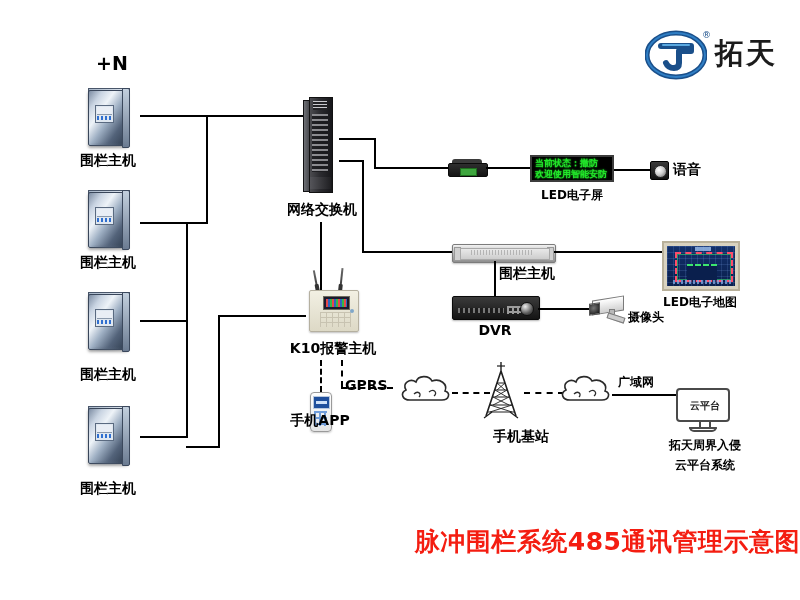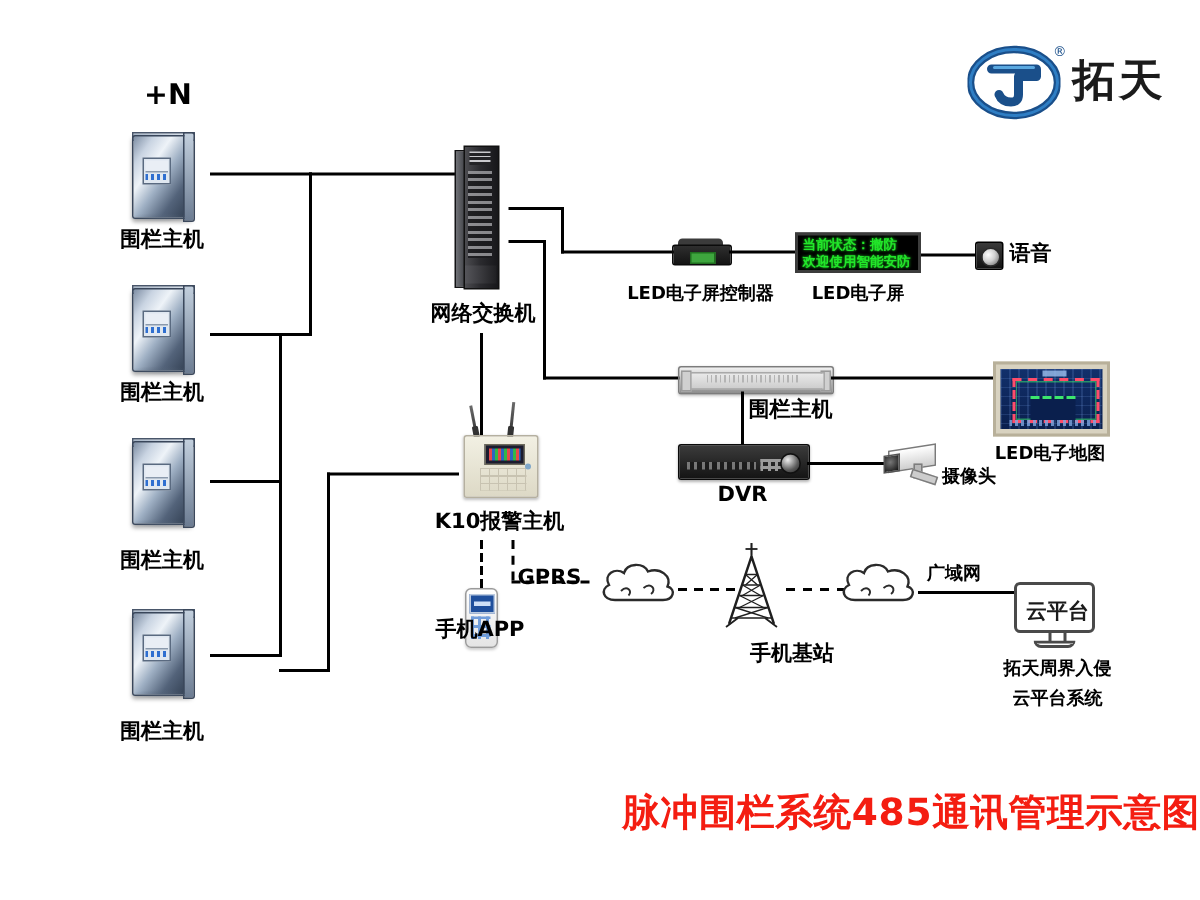--- a/index.html
+++ b/index.html
@@ -482,21 +482,21 @@
     border: 2px solid #4a4a4a;
     border-radius: 4px;
     background: #ffffff;
     box-sizing: border-box;
   }
   #cloud-monitor-device .mon-label {
     position: absolute;
     left: 0; top: 9px;
     width: 54px;
     text-align: center;
-    font-size: 14px;
+    font-size: 10px;
     font-weight: bold;
     color: #1b1b1b;
     font-family: "DejaVu Sans", "Liberation Sans", sans-serif;
   }
   #cloud-monitor-device .mon-neck {
     position: absolute;
     left: 23px; top: 34px;
     width: 8px; height: 6px;
     background: #ffffff;
     border-left: 2px solid #4a4a4a;
@@ -635,21 +635,20 @@
   <div class="wire v" style="left:362px; top:160px; height:93px;"></div>
   <div class="wire h" style="left:362px; top:251px; width:92px;"></div>
 
   <div class="wire v" style="left:320px; top:222px; height:68px;"></div>
 
   <div id="led-controller-device">
     <div class="ledc-top"></div>
     <div class="ledc-body"></div>
     <div class="ledc-green"></div>
   </div>
-  <div class="lbl sm" style="left:402px; top:188px; width:130px;">LED电子屏控制器</div>
 
   <div class="wire h" style="left:486px; top:167px; width:44px;"></div>
 
   <div id="led-screen-device">
     <div class="led-line">当前状态：撤防</div>
     <div class="led-line">欢迎使用智能安防</div>
   </div>
   <div class="lbl sm" style="left:528px; top:188px; width:88px;">LED电子屏</div>
 
   <div class="wire h" style="left:614px; top:169px; width:36px;"></div>
@@ -740,21 +739,21 @@
   <div class="dwire h" style="left:452px; top:392px; width:38px;"></div>
 
   <svg class="abs" style="left:478px; top:362px;" width="46" height="58" viewBox="0 0 46 58">
     <line x1="23" y1="0" x2="23" y2="9" stroke="#1f1f1f" stroke-width="1.4"></line>
     <line x1="19" y1="4" x2="27" y2="4" stroke="#1f1f1f" stroke-width="1.2"></line>
     <path d="M23 9 L8 54 M23 9 L38 54" stroke="#1f1f1f" stroke-width="1.6" fill="none"></path>
     <path d="M19 21 L27 21 M17 28 L29 28 M15 35 L31 35 M12 43 L34 43 M10 50 L36 50" stroke="#1f1f1f" stroke-width="1.1"></path>
     <path d="M19 21 L27 28 M27 21 L19 28 M17 28 L29 35 M29 28 L17 35 M15 35 L31 43 M31 35 L15 43 M12 43 L34 50 M34 43 L12 50" stroke="#1f1f1f" stroke-width="0.9" fill="none"></path>
     <path d="M6 56 L14 50 M40 56 L32 50" stroke="#1f1f1f" stroke-width="1.2"></path>
   </svg>
-  <div class="lbl" style="left:483px; top:428px; width:90px;">手机基站</div>
+  <div class="lbl" style="left:459px; top:428px; width:90px;text-align:right;">手机基站</div>
 
   <div class="dwire h" style="left:524px; top:392px; width:40px;"></div>
 
   <svg class="abs" style="left:558px; top:372px;" width="56" height="34" viewBox="0 0 56 34">
     <path d="M12 28 C4 28 2 21 8 18 C4 11 12 6 18 10 C20 3 31 3 34 9 C42 6 50 12 47 19 C53 21 51 28 44 28 Z" fill="#ffffff" stroke="#2b2b2b" stroke-width="1.6"></path>
     <path d="M16 22 C20 18 24 22 21 25" fill="none" stroke="#2b2b2b" stroke-width="1.3"></path>
     <path d="M31 20 C36 16 40 21 36 24" fill="none" stroke="#2b2b2b" stroke-width="1.3"></path>
   </svg>
 
   <div class="wire h" style="left:612px; top:394px; width:64px;"></div>

